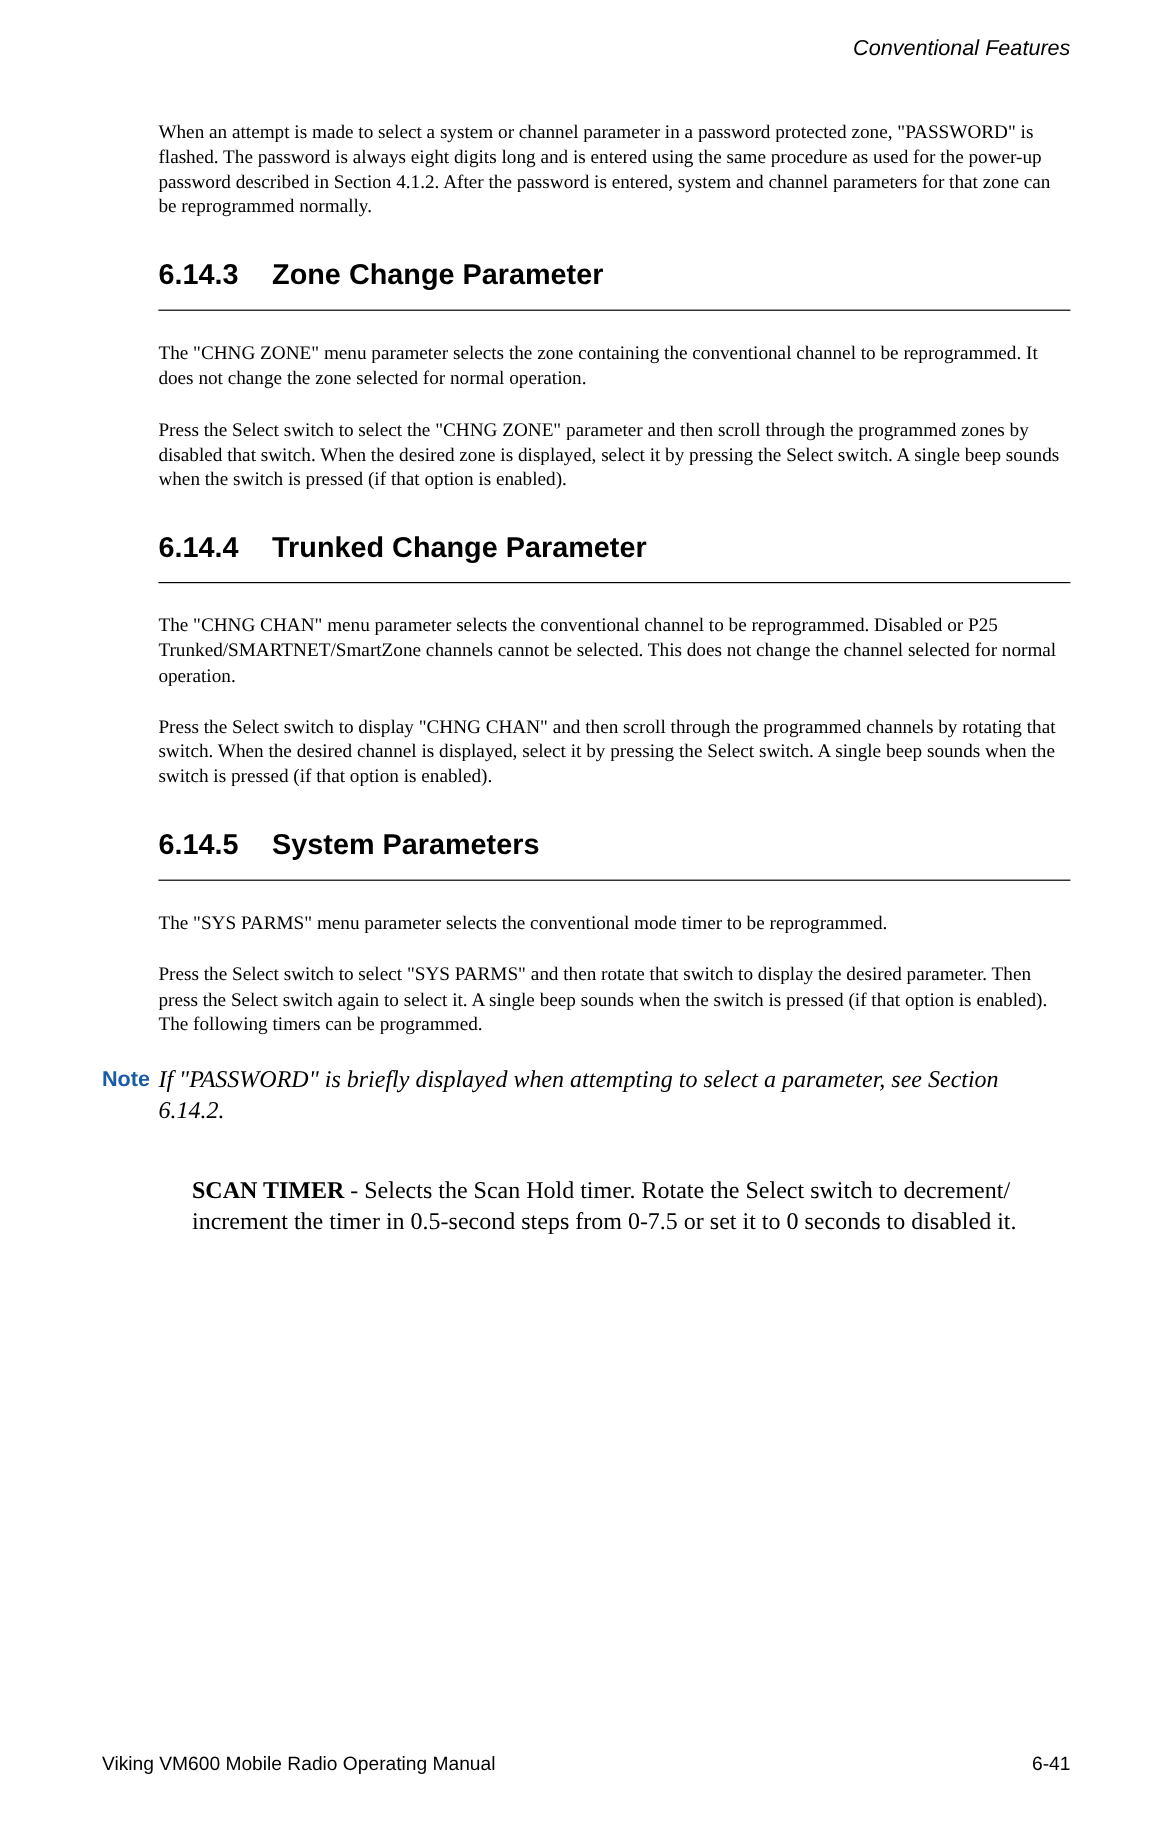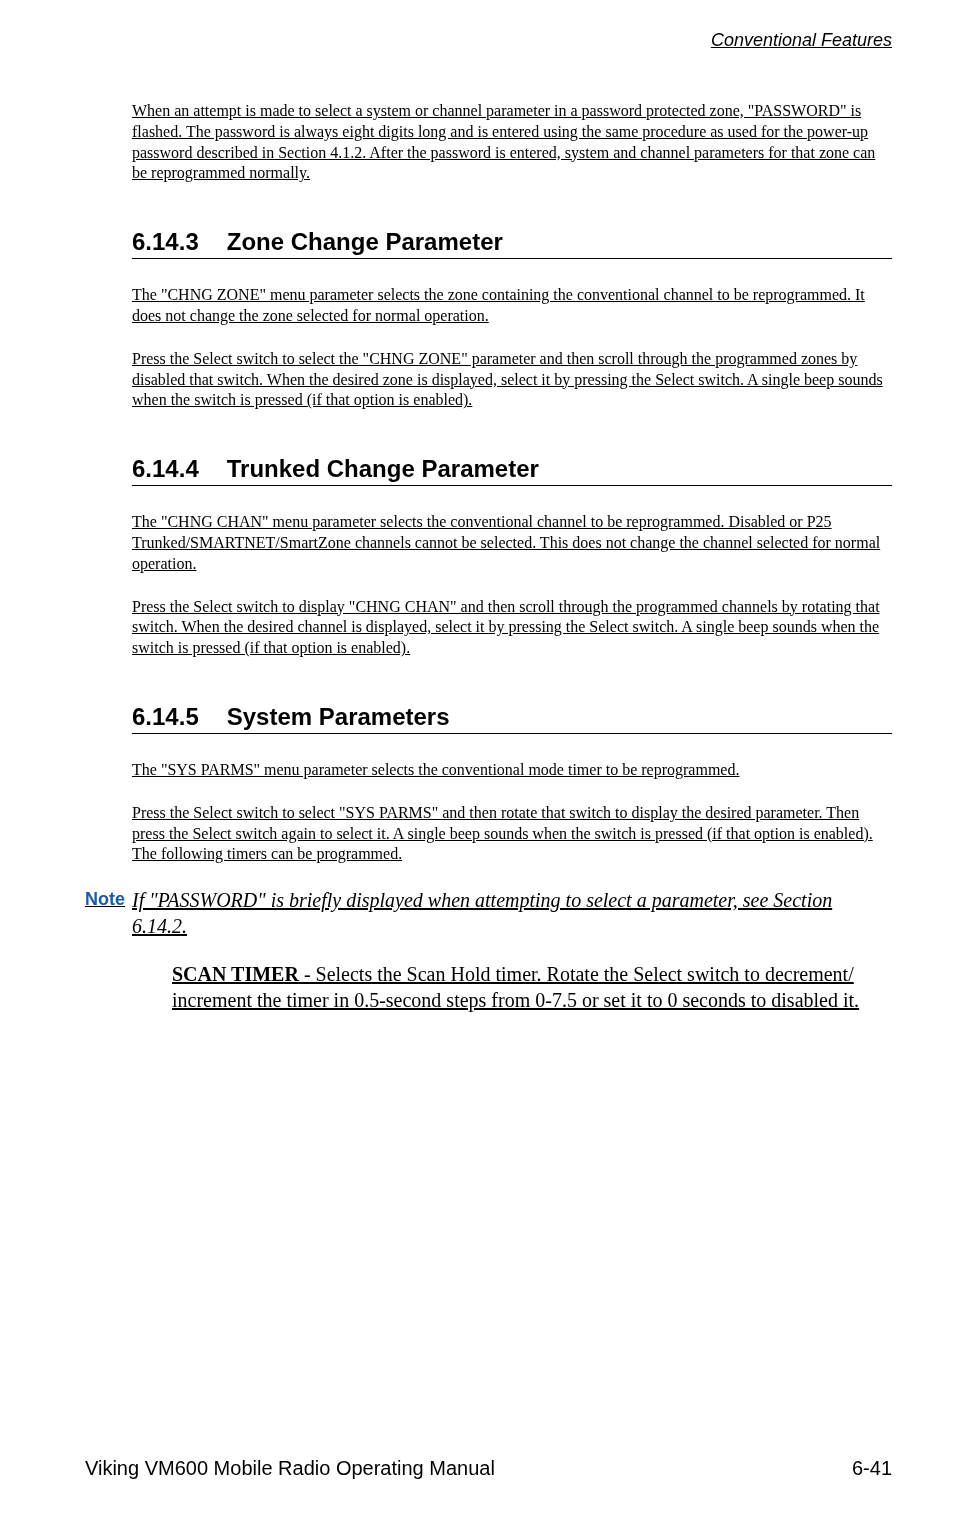--- a/index.html
+++ b/index.html
@@ -13,21 +13,20 @@
       color: #000;
       width: 977px;
       height: 1518px;
       position: relative;
       padding: 0;
     }
     .page {
       padding: 30px 85px 0 85px;
       height: 100%;
       position: relative;
-      text-decoration: underline;
     }
     .header-right {
       text-align: right;
       font-style: italic;
       font-family: Arial, Helvetica, sans-serif;
       font-size: 18px;
       margin-bottom: 50px;
     }
     .content {
       margin-left: 47px;
@@ -35,71 +34,71 @@
     .body-text {
       font-size: 16px;
       line-height: 1.3;
       margin-bottom: 22px;
       text-align: left;
     }
     .section-heading {
       font-family: Arial, Helvetica, sans-serif;
       font-weight: bold;
       font-size: 24px;
-      margin-top: 44px;
+      margin-top: 32px;
       margin-bottom: 8px;
       border-bottom: 1px solid #000;
-      padding-bottom: 2px;
+      padding-bottom: 14px;
     }
     .section-number {
       display: inline-block;
       margin-right: 28px;
     }
     .section-title {
       display: inline-block;
     }
     .section-spacer {
       height: 18px;
     }
     .note-block {
       display: flex;
-      margin-bottom: 22px;
+      margin-bottom: 40px;
       margin-left: -47px;
     }
     .note-label {
       font-family: Arial, Helvetica, sans-serif;
       font-weight: bold;
       color: #1a5ba8;
       font-size: 18px;
       width: 47px;
       flex-shrink: 0;
       padding-top: 2px;
     }
     .note-text {
       font-style: italic;
       font-size: 20px;
       line-height: 1.3;
     }
     .indent-item {
-      margin-left: 40px;
+      margin-left: 28px;
       font-size: 20px;
       line-height: 1.3;
     }
     .indent-bold {
       font-weight: bold;
     }
     .footer {
       position: absolute;
       bottom: 38px;
       left: 85px;
       right: 85px;
       display: flex;
       justify-content: space-between;
       font-family: Arial, Helvetica, sans-serif;
-      font-size: 20px;
+      font-size: 16px;
     }
   </style>
 </head>
 <body>
 
 <div class="page">
   <div class="header-right">Conventional Features</div>
 
   <div class="content">
     <p class="body-text">When an attempt is made to select a system or channel parameter in a password protected zone, "PASSWORD" is flashed. The password is always eight digits long and is entered using the same procedure as used for the power-up password described in Section 4.1.2. After the password is entered, system and channel parameters for that zone can be reprogrammed normally.</p>

